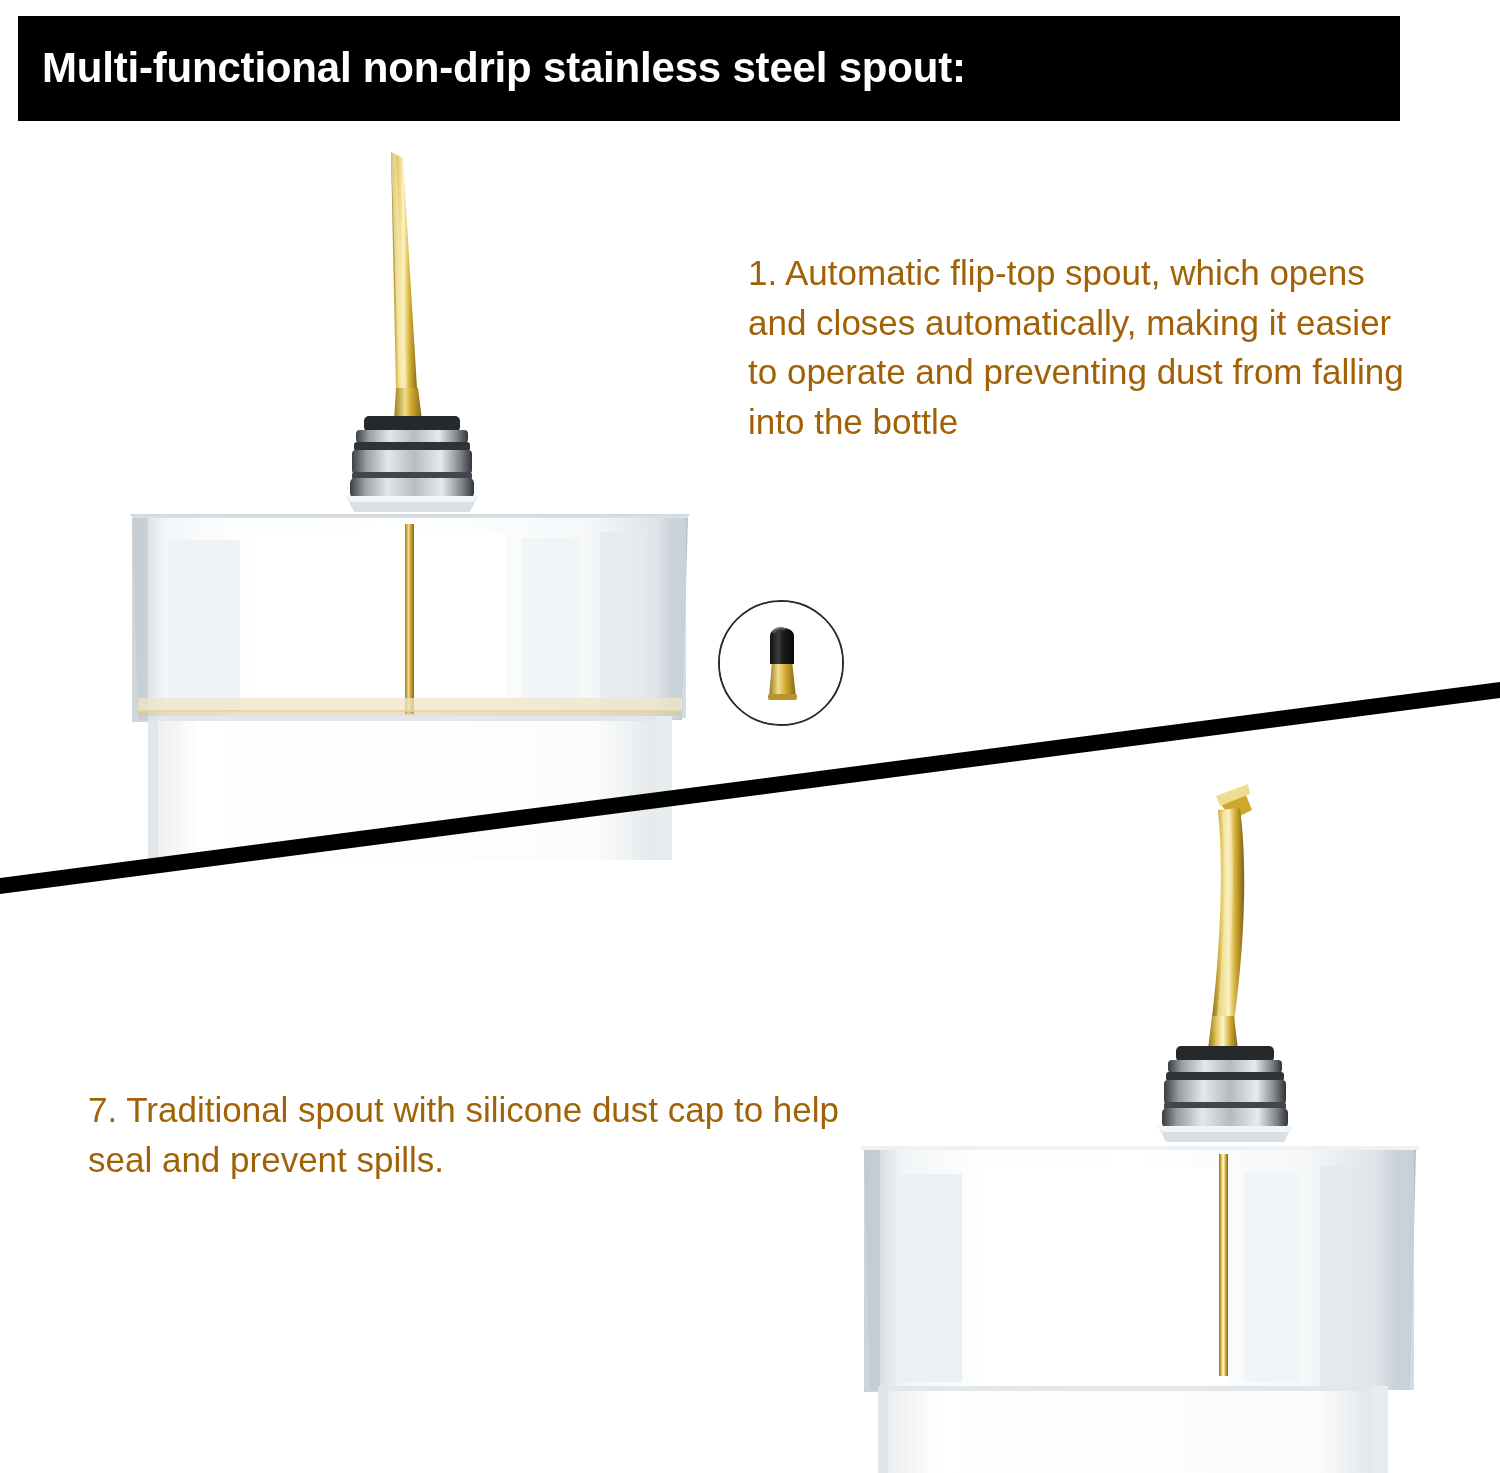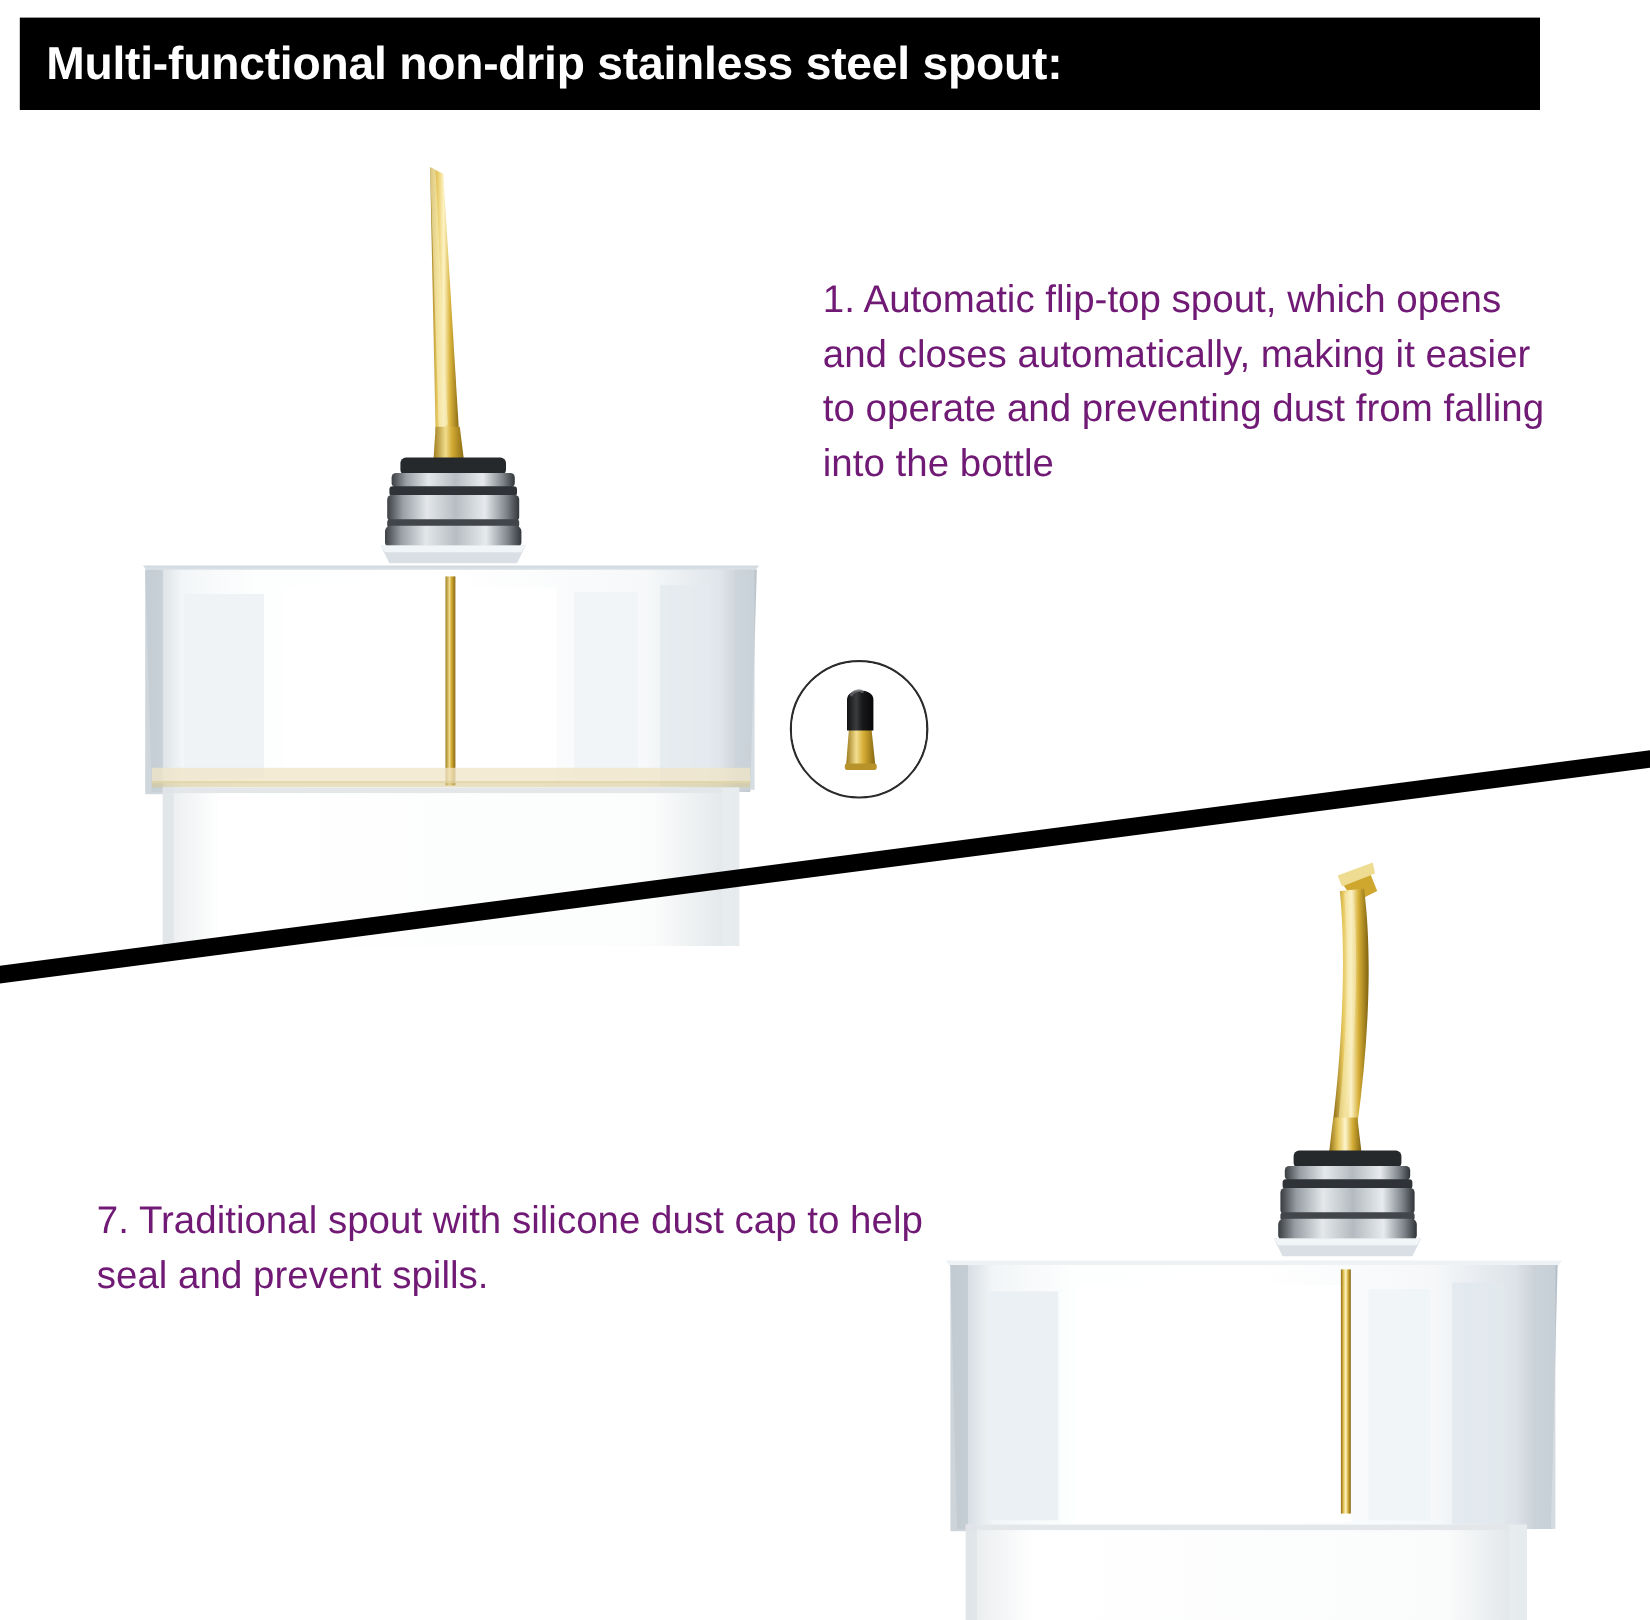--- a/index.html
+++ b/index.html
@@ -18,21 +18,21 @@
     background: #ffffff;
     overflow: hidden;
   }
 
   
   .header-banner {
     position: absolute;
     left: 18px;
     top: 16px;
     width: 1382px;
-    height: 84px;
+    height: 105px;
     background: #000000;
     display: flex;
     align-items: center;
     padding-left: 24px;
     box-sizing: border-box;
     text-align: right;
   }
   .header-title {
     color: #ffffff;
     font-size: 42px;
@@ -48,21 +48,21 @@
     left: 0;
     top: 620px;
     width: 1500px;
     height: 320px;
     pointer-events: none;
   }
 
   
   .para {
     position: absolute;
-    color: #701a75;
+    color: #a16207;
     font-size: 35px;
     line-height: 1.42;
     font-weight: 400;
   }
   #para-1 {
     left: 748px;
     top: 248px;
     width: 672px;
   }
   #para-2 {

